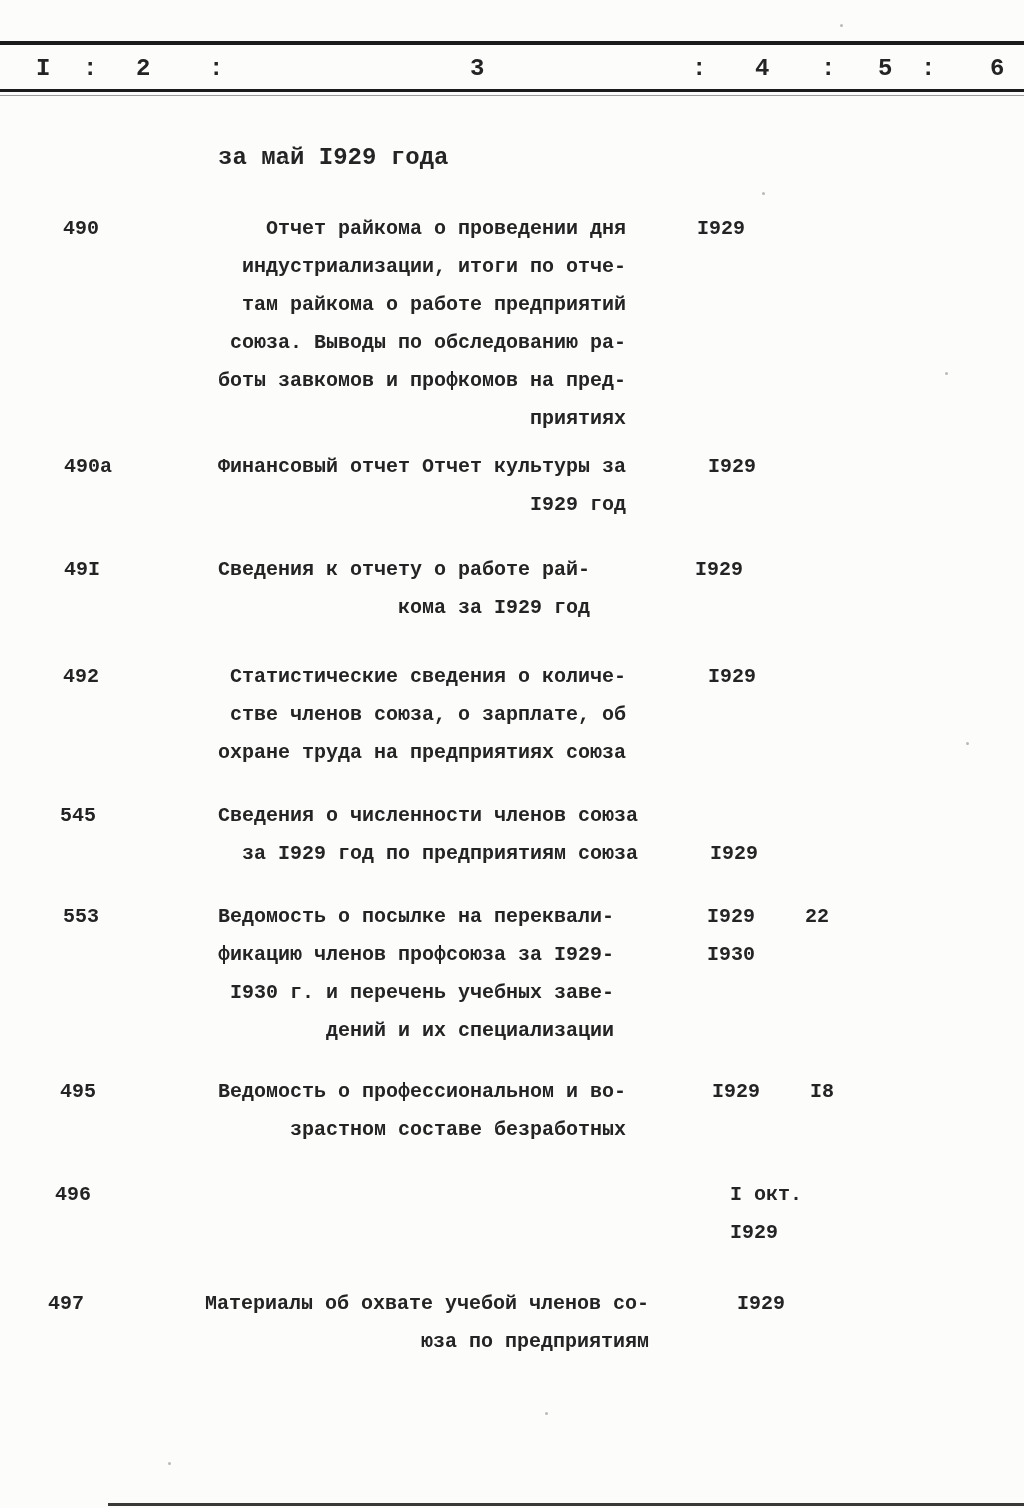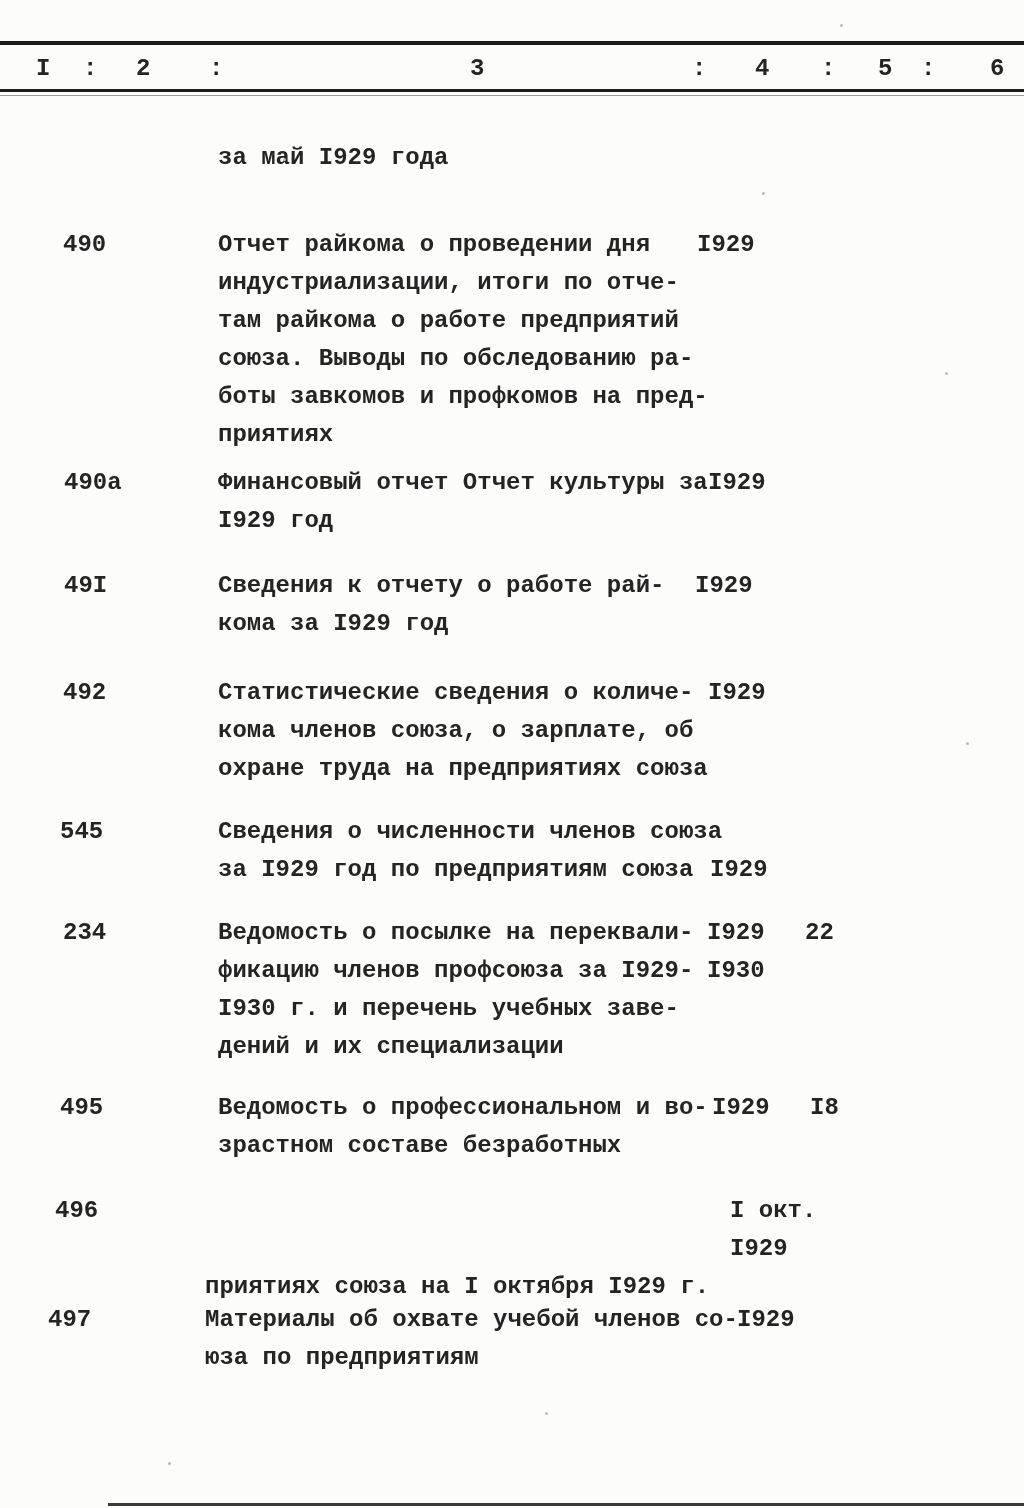--- a/index.html
+++ b/index.html
@@ -19,24 +19,24 @@
   .rule-echo{top:95px;height:1px;background:#9a9a9a;}
   
   .hdr{position:absolute;top:50px;height:38px;line-height:38px;
        font-size:24px;font-weight:700;white-space:pre;}
   
   .intro{position:absolute;left:218px;top:139px;font-size:24px;
          font-weight:700;line-height:38px;white-space:pre;}
   
   .entry{position:absolute;left:0;width:100%;}
   .num,.desc,.year,.pages{
-    position:absolute;top:16px;
-    font-size:24px;font-weight:700;line-height:38px;white-space:pre;
+    position:absolute;top:0;
+    font-size:20px;font-weight:700;line-height:38px;white-space:pre;
   }
-  .desc{left:218px;}
+  .desc{left:218px;text-align:right;}
   .desc div{height:38px;}
   .struck{text-decoration:line-through;text-decoration-thickness:2.5px;}
   
   .speck{position:absolute;width:3px;height:3px;border-radius:50%;background:#b9b9b6;}
   .bottom-edge{position:absolute;top:1503px;left:108px;width:916px;height:3px;background:#3a3a38;}
 </style>
 </head>
 <body>
 
 <div class="page">
@@ -82,56 +82,55 @@
   <div class="entry" style="top:551px">
     <div class="num" style="left:64px">49I</div>
     <div class="desc">Сведения к отчету о работе рай-
 кома за I929 год</div>
     <div class="year" style="left:695px">I929</div>
   </div>
 
   <div class="entry" style="top:658px">
     <div class="num" style="left:63px">492</div>
     <div class="desc">Статистические сведения о количе-
-кома членов союза, о зарплате, об
+стве членов союза, о зарплате, об
 охране труда на предприятиях союза</div>
     <div class="year" style="left:708px">I929</div>
   </div>
 
   <div class="entry" style="top:797px">
     <div class="num" style="left:60px">545</div>
     <div class="desc">Сведения о численности членов союза
 за I929 год по предприятиям союза</div>
     <div class="year" style="left:710px">
 I929</div>
   </div>
 
   <div class="entry" style="top:898px">
-    <div class="num" style="left:63px">234</div>
+    <div class="num" style="left:63px">553</div>
     <div class="desc">Ведомость о посылке на переквали-
 фикацию членов профсоюза за I929-
 I930 г. и перечень учебных заве-
 дений и их специализации</div>
     <div class="year" style="left:707px">I929
 I930</div>
     <div class="pages" style="left:805px">22</div>
   </div>
 
   <div class="entry" style="top:1073px">
     <div class="num" style="left:60px">495</div>
     <div class="desc">Ведомость о профессиональном и во-
 зрастном составе безработных</div>
     <div class="year" style="left:712px">I929</div>
     <div class="pages" style="left:810px">I8</div>
   </div>
 
   <div class="entry" style="top:1176px">
     <div class="num" style="left:55px">496</div>
     <div class="desc" style="left:205px">
-      <div>приятиях союза на I октября I929 г.</div>
     </div>
     <div class="year" style="left:730px">I окт.
 I929</div>
   </div>
 
   <div class="entry" style="top:1285px">
     <div class="num" style="left:48px">497</div>
     <div class="desc" style="left:205px">Материалы об охвате учебой членов со-
 юза по предприятиям</div>
     <div class="year" style="left:737px">I929</div>

